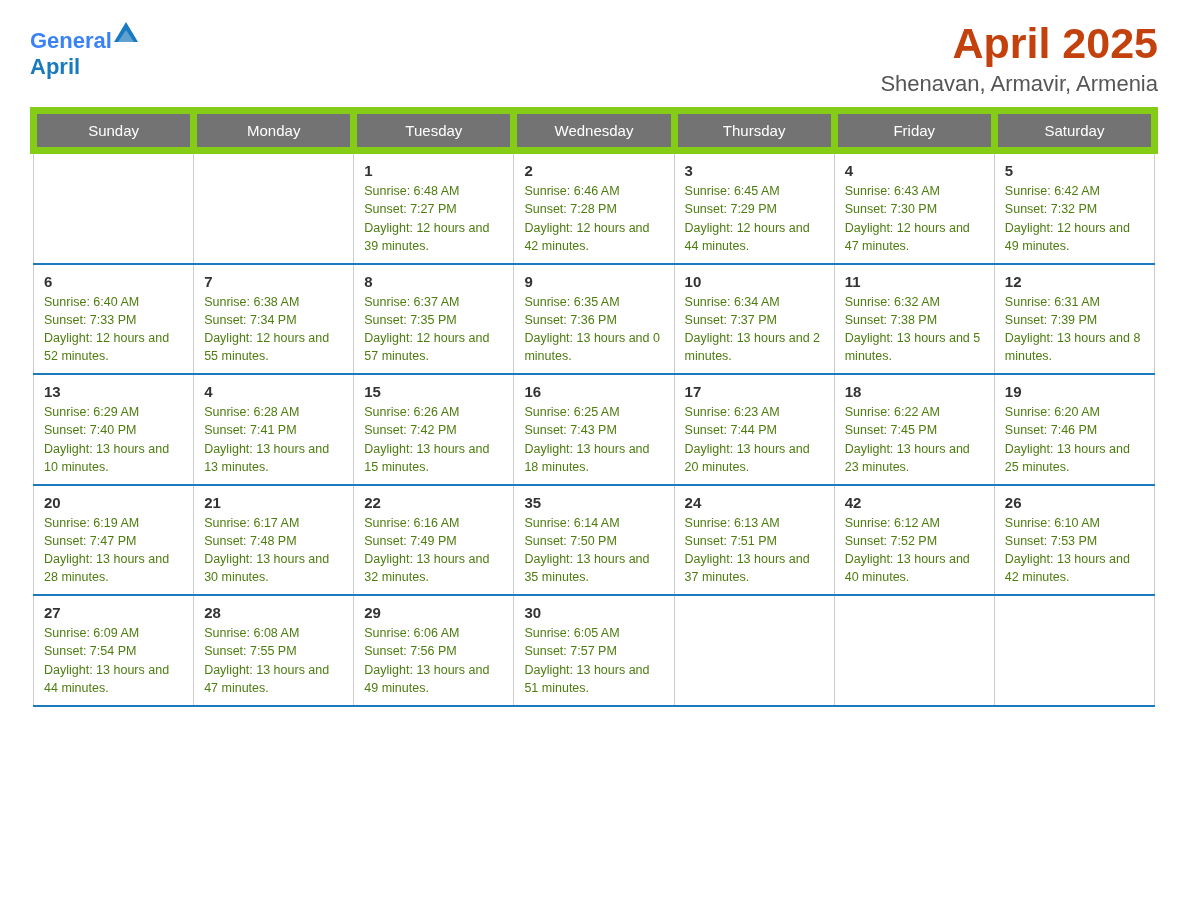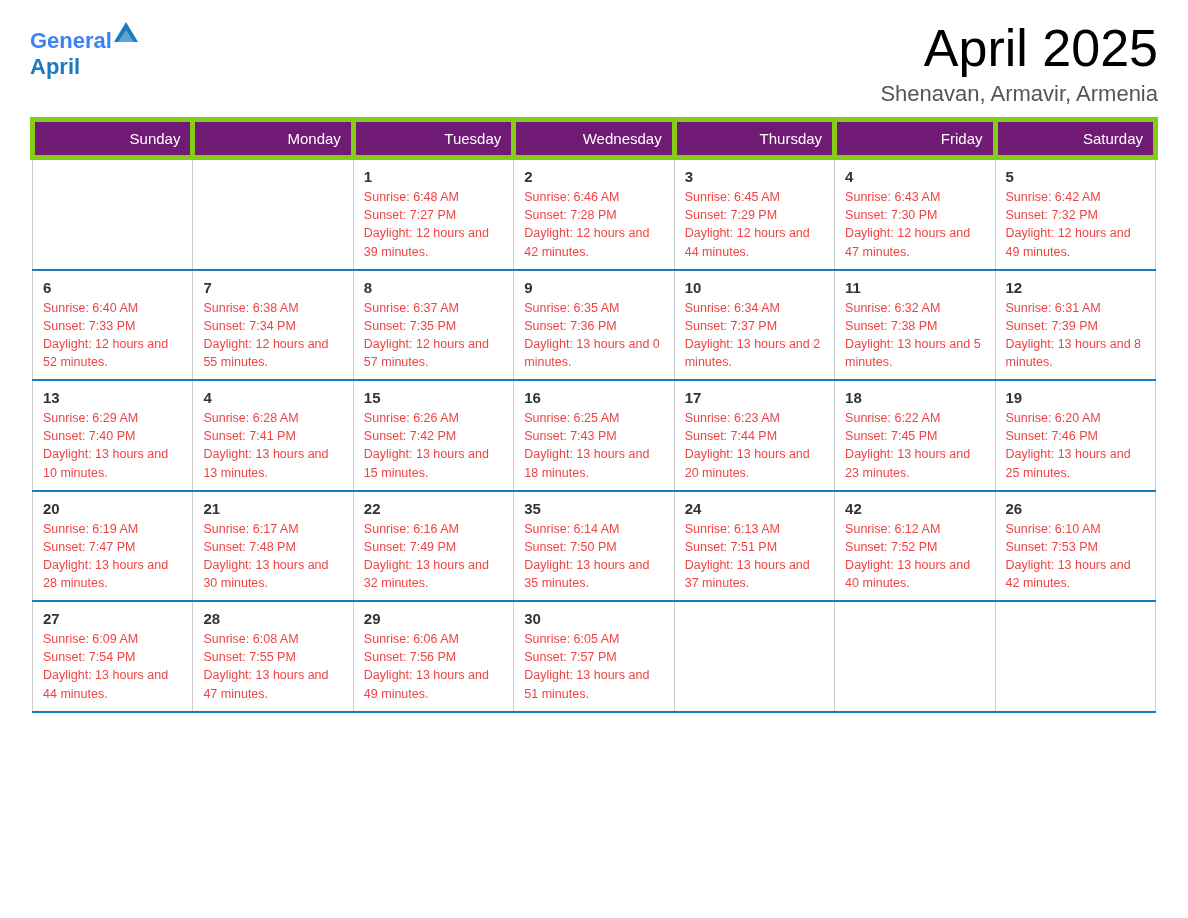--- a/index.html
+++ b/index.html
@@ -33,43 +33,43 @@
       color: #1a7abf;
     }
     .logo-icon {
       width: 28px;
       height: 28px;
     }
     .title-block {
       text-align: right;
     }
     .month-title {
-      font-size: 52px;
-      font-weight: normal;
-      color: #000000;
+      font-size: 43px;
+      font-weight: bold;
+      color: #c2410c;
       line-height: 1.1;
     }
     .location-title {
       font-size: 22px;
       color: #555;
       margin-top: 4px;
     }
     table {
       width: 100%;
       border-collapse: collapse;
       table-layout: fixed;
     }
     thead tr th {
-      background-color: #701a75;
+      background-color: #737373;
       color: #fff;
       font-size: 15px;
       font-weight: normal;
       padding: 8px 10px;
-      text-align: right;
-      border: 5px solid #84cc16;
+      text-align: center;
+      border: 7px solid #84cc16;
     }
     tbody tr td {
       vertical-align: top;
       padding: 8px 10px;
       font-size: 13px;
       border: 1px solid #ccc;
       min-height: 90px;
       height: 110px;
       color: #333;
     }
@@ -78,21 +78,21 @@
     }
     .day-number {
       font-size: 15px;
       font-weight: bold;
       display: block;
       margin-bottom: 3px;
     }
     .day-info {
       font-size: 12.5px;
       line-height: 1.45;
-      color: #ef4444;
+      color: #4d7c0f;
     }
     td.empty {
       background: #fff;
     }
   </style>
 </head>
 <body>
 
 <div class="header">
   <div class="logo">

